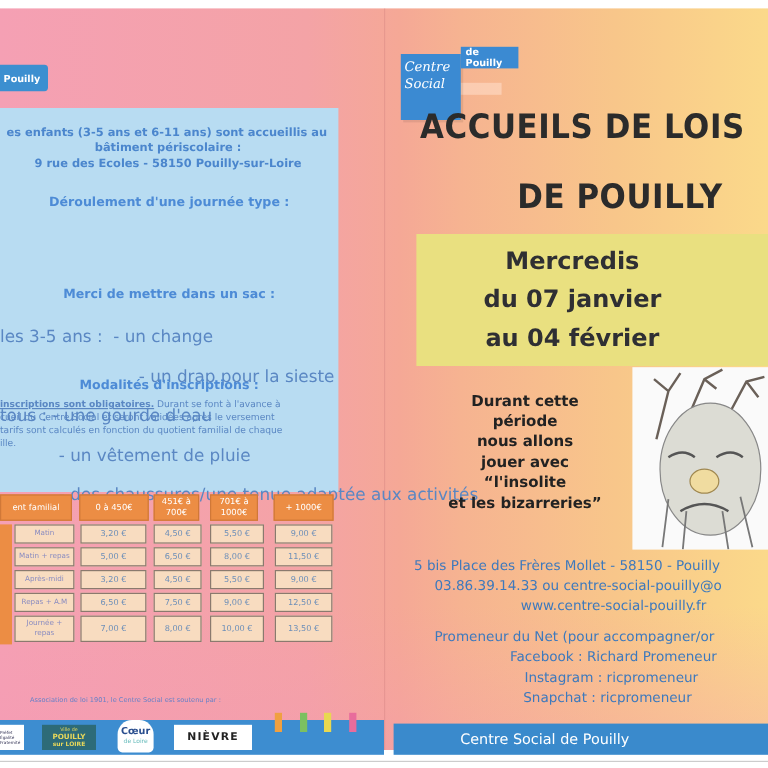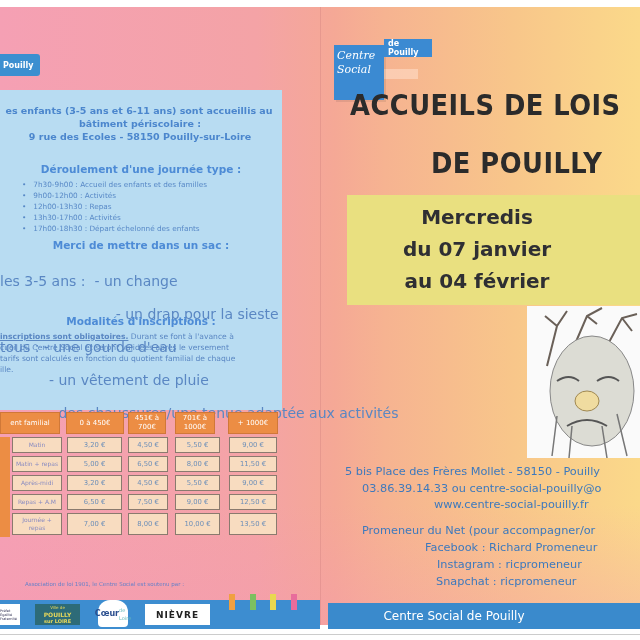--- a/index.html
+++ b/index.html
@@ -35,21 +35,21 @@
   .rowlbl-side { position: absolute; left: 0; top: 25px; width: 10px; height: 100px; background: #ec8d44; }
   .cell { position: absolute; height: 16px; background: #f8dcc0; border: 1.5px solid #8a7a6e; font-size: 6.8px;
     color: #6d8fb8; display:flex; align-items:center; justify-content:center; text-align:center; line-height: 8px; }
   .cell.lbl { font-size: 6px; color:#8a8cc0; }
 
   .assoc { position: absolute; left: 25px; top: 574px; font-size: 5.5px; color: #6680c8; }
   .left-footer { position: absolute; left: 0; top: 593px; width: 320px; height: 29px; background: #3d8dd0; }
   .f-logo { position: absolute; top: 4px; height: 21px; font-size: 7px; display:flex; align-items:center; justify-content:center; }
   .logo-etat { left: 0; width: 20px; background:#fff; color:#335; font-size:3.5px; line-height:4px; }
   .logo-pouilly { left: 35px; width: 45px; background:#2d6b78; color:#e8d85a; font-size:6px; font-weight:bold; flex-direction:column; line-height:7px;}
-  .logo-coeur { left: 98px; width: 30px; height:27px; top:0; background:#fff; color:#2a4e8e; border-radius: 12px 12px 4px 4px; font-size:8px; font-weight:bold; line-height:8px;}
+  .logo-coeur { left: 98px; width: 30px; height:27px; top:0; background:#fff; color:#2a4e8e; border-radius: 12px 12px 4px 4px; font-size:8px; font-weight:bold; flex-direction:column; line-height:8px;}
   .logo-coeur small { font-size:5px; color:#6bb; font-weight:normal;}
   .logo-nievre { left: 145px; width: 65px; background:#fff; color:#222; font-size:9px; font-weight:bold; letter-spacing:1px;}
   .tabs-bar { position: absolute; top: -6px; width: 6px; height: 16px; }
 
   
   .logo-box { position: absolute; left: 334px; top: 7px; width: 50px; height: 55px; background:#3b8ad2; color:#fff;
     font-family: "DejaVu Serif", serif; font-style: italic; font-size: 11px; line-height: 14px; padding: 4px 3px; box-shadow: 2px 2px 0 rgba(0,0,0,0.08); margin-top: 31px;}
   .logo-tag { position: absolute; left: 384px; top: 32px; width: 48px; height: 18px; background:#3b8ad2; color:#fff;
     font-size: 8px; font-weight:bold; display:flex; align-items:center; padding-left:4px; }
   .logo-under { position: absolute; left: 348px; top: 62px; width: 70px; height: 10px; background: rgba(255,220,200,0.6); }
@@ -85,27 +85,20 @@
   <div class="left-badge">Pouilly</div>
 
   <div class="info-box">
     <div class="intro center">
       <div class="l1">es enfants (3-5 ans et 6-11 ans) sont accueillis au</div>
       <div>bâtiment périscolaire :</div>
       <div>9 rue des Ecoles - 58150 Pouilly-sur-Loire</div>
     </div>
 
     <div class="sec-title" style="top:74px">Déroulement d'une journée type :</div>
-    <ul class="sched">
-      <li>7h30-9h00 : Accueil des enfants et des familles</li>
-      <li>9h00-12h00 : Activités</li>
-      <li>12h00-13h30 : Repas</li>
-      <li>13h30-17h00 : Activités</li>
-      <li>17h00-18h30 : Départ échelonné des enfants</li>
-    </ul>
 
     <div class="sec-title" style="top:150px">Merci de mettre dans un sac :</div>
     <div class="bag">
       <div>les 3-5 ans :  - un change</div>
       <div>                          - un drap pour la sieste</div>
       <div>tous : - une gourde d'eau</div>
       <div>           - un vêtement de pluie</div>
       <div>           - des chaussures/une tenue adaptée aux activités</div>
     </div>
 
@@ -186,20 +179,28 @@
 
   <div class="title">ACCUEILS DE LOIS</div>
   <div class="title l2">DE POUILLY</div>
 
   <div class="date-box">
     <div style="top:10px">Mercredis</div>
     <div style="top:42px">du 07 janvier</div>
     <div style="top:74px">au 04 février</div>
   </div>
 
+  <div class="durant">
+    <div>Durant cette</div>
+    <div>période</div>
+    <div>nous allons</div>
+    <div>jouer avec</div>
+    <div>“l'insolite</div>
+    <div>et les bizarreries”</div>
+  </div>
 
   <div class="face">
     <svg viewBox="0 0 113 152">
       <g stroke="#6a6058" stroke-width="2" fill="none">
         <path d="M20 60 L30 20 L40 5 M30 20 L18 10 M45 45 L60 10 L75 2 M60 10 L70 18 M80 40 L95 12 L110 8 M95 12 L105 25"></path>
       </g>
       <ellipse cx="65" cy="85" rx="42" ry="55" fill="#dcdcd4" stroke="#888" stroke-width="1"></ellipse>
       <path d="M30 75 q12 -8 22 0" stroke="#555" stroke-width="2" fill="none"></path>
       <path d="M70 75 q12 -8 22 0" stroke="#555" stroke-width="2" fill="none"></path>
       <ellipse cx="60" cy="95" rx="12" ry="10" fill="#f0dca0" stroke="#a08850"></ellipse>

